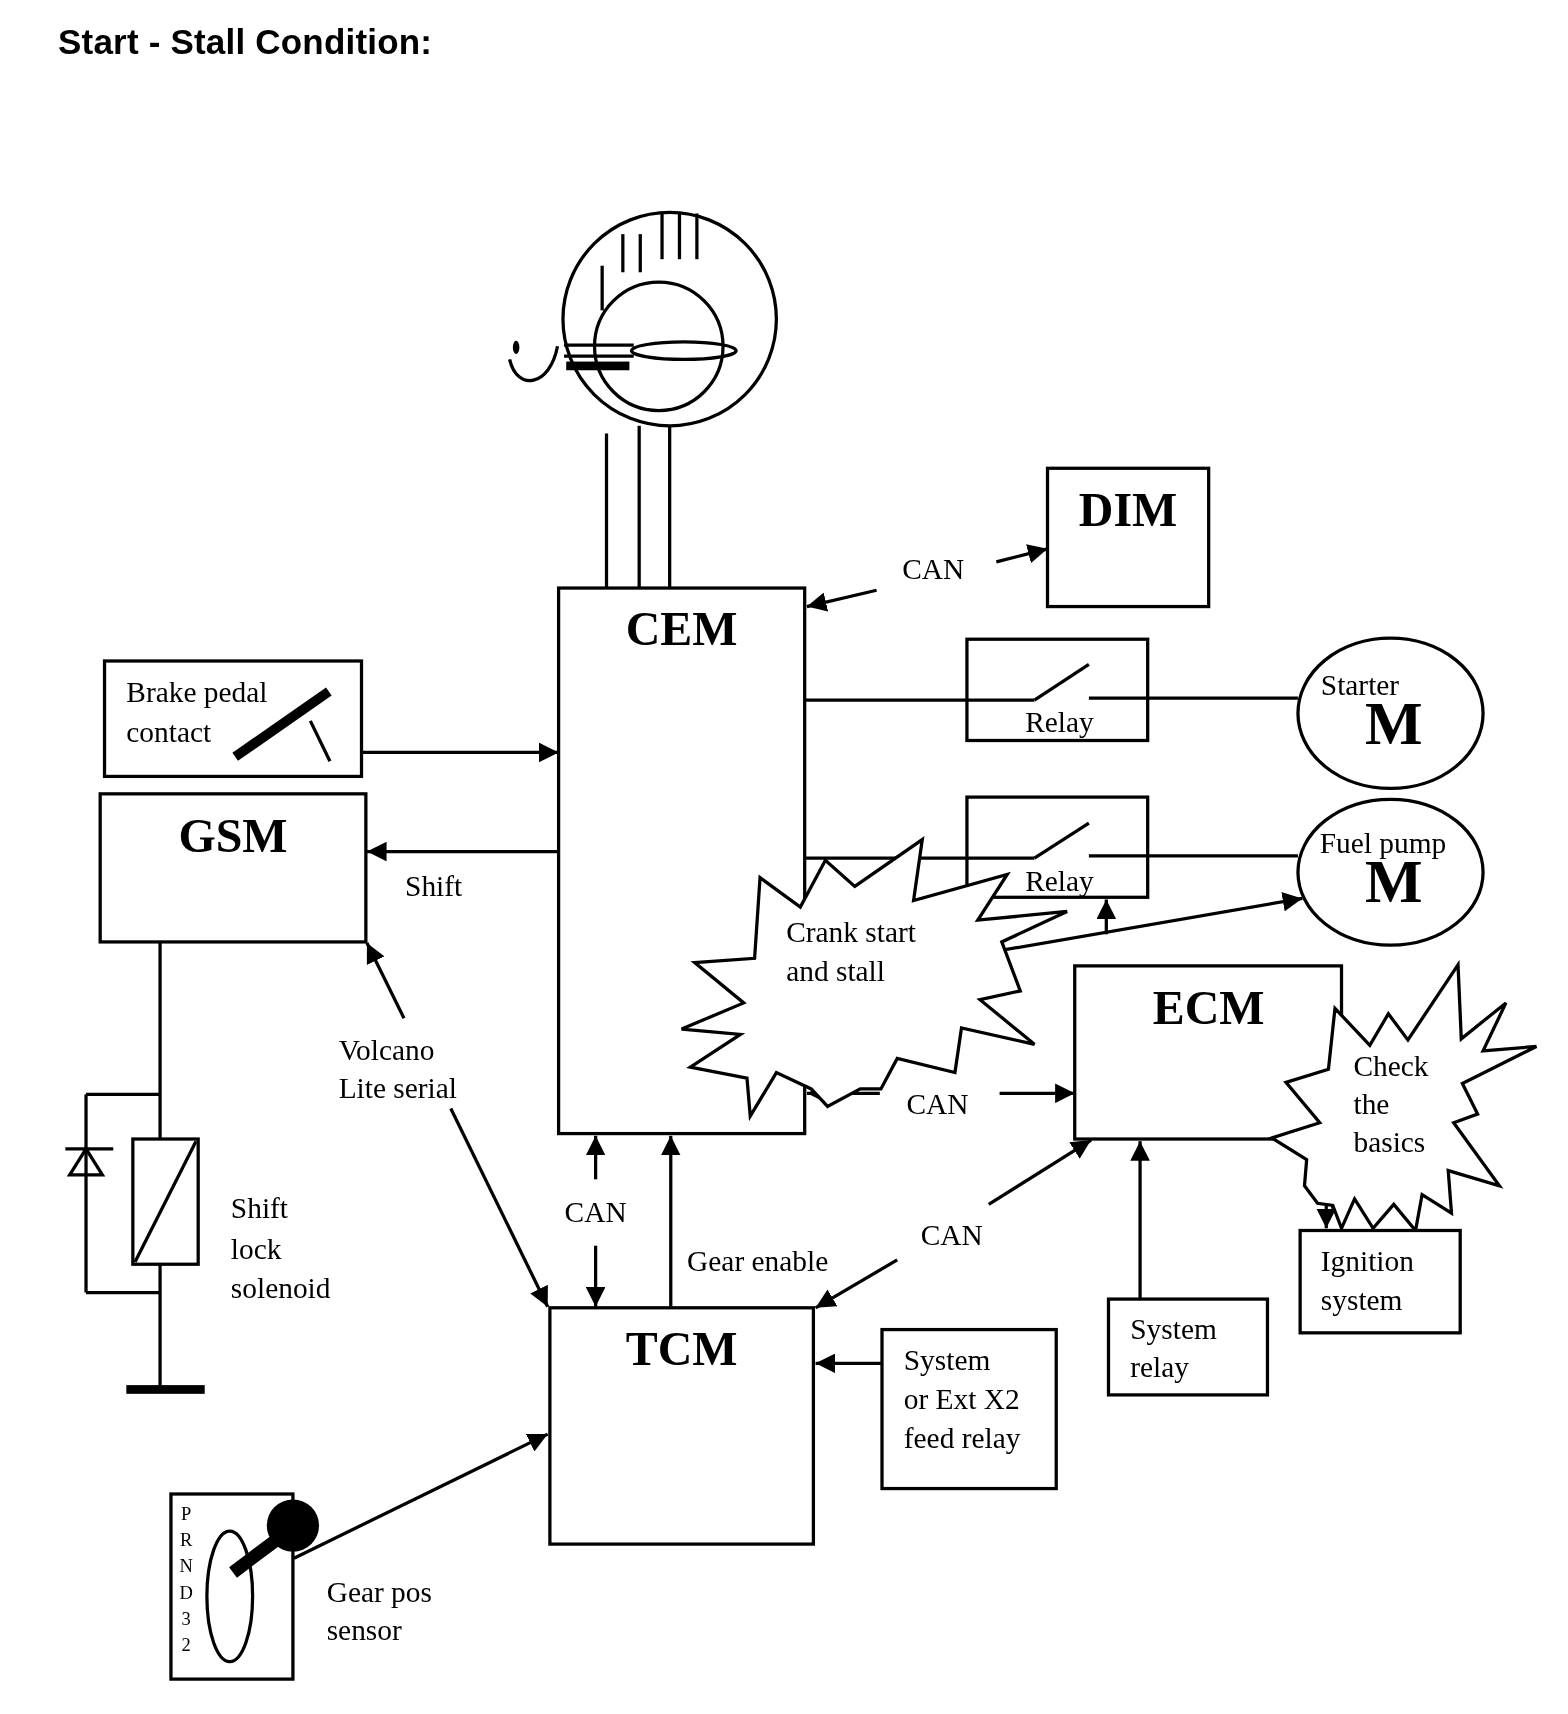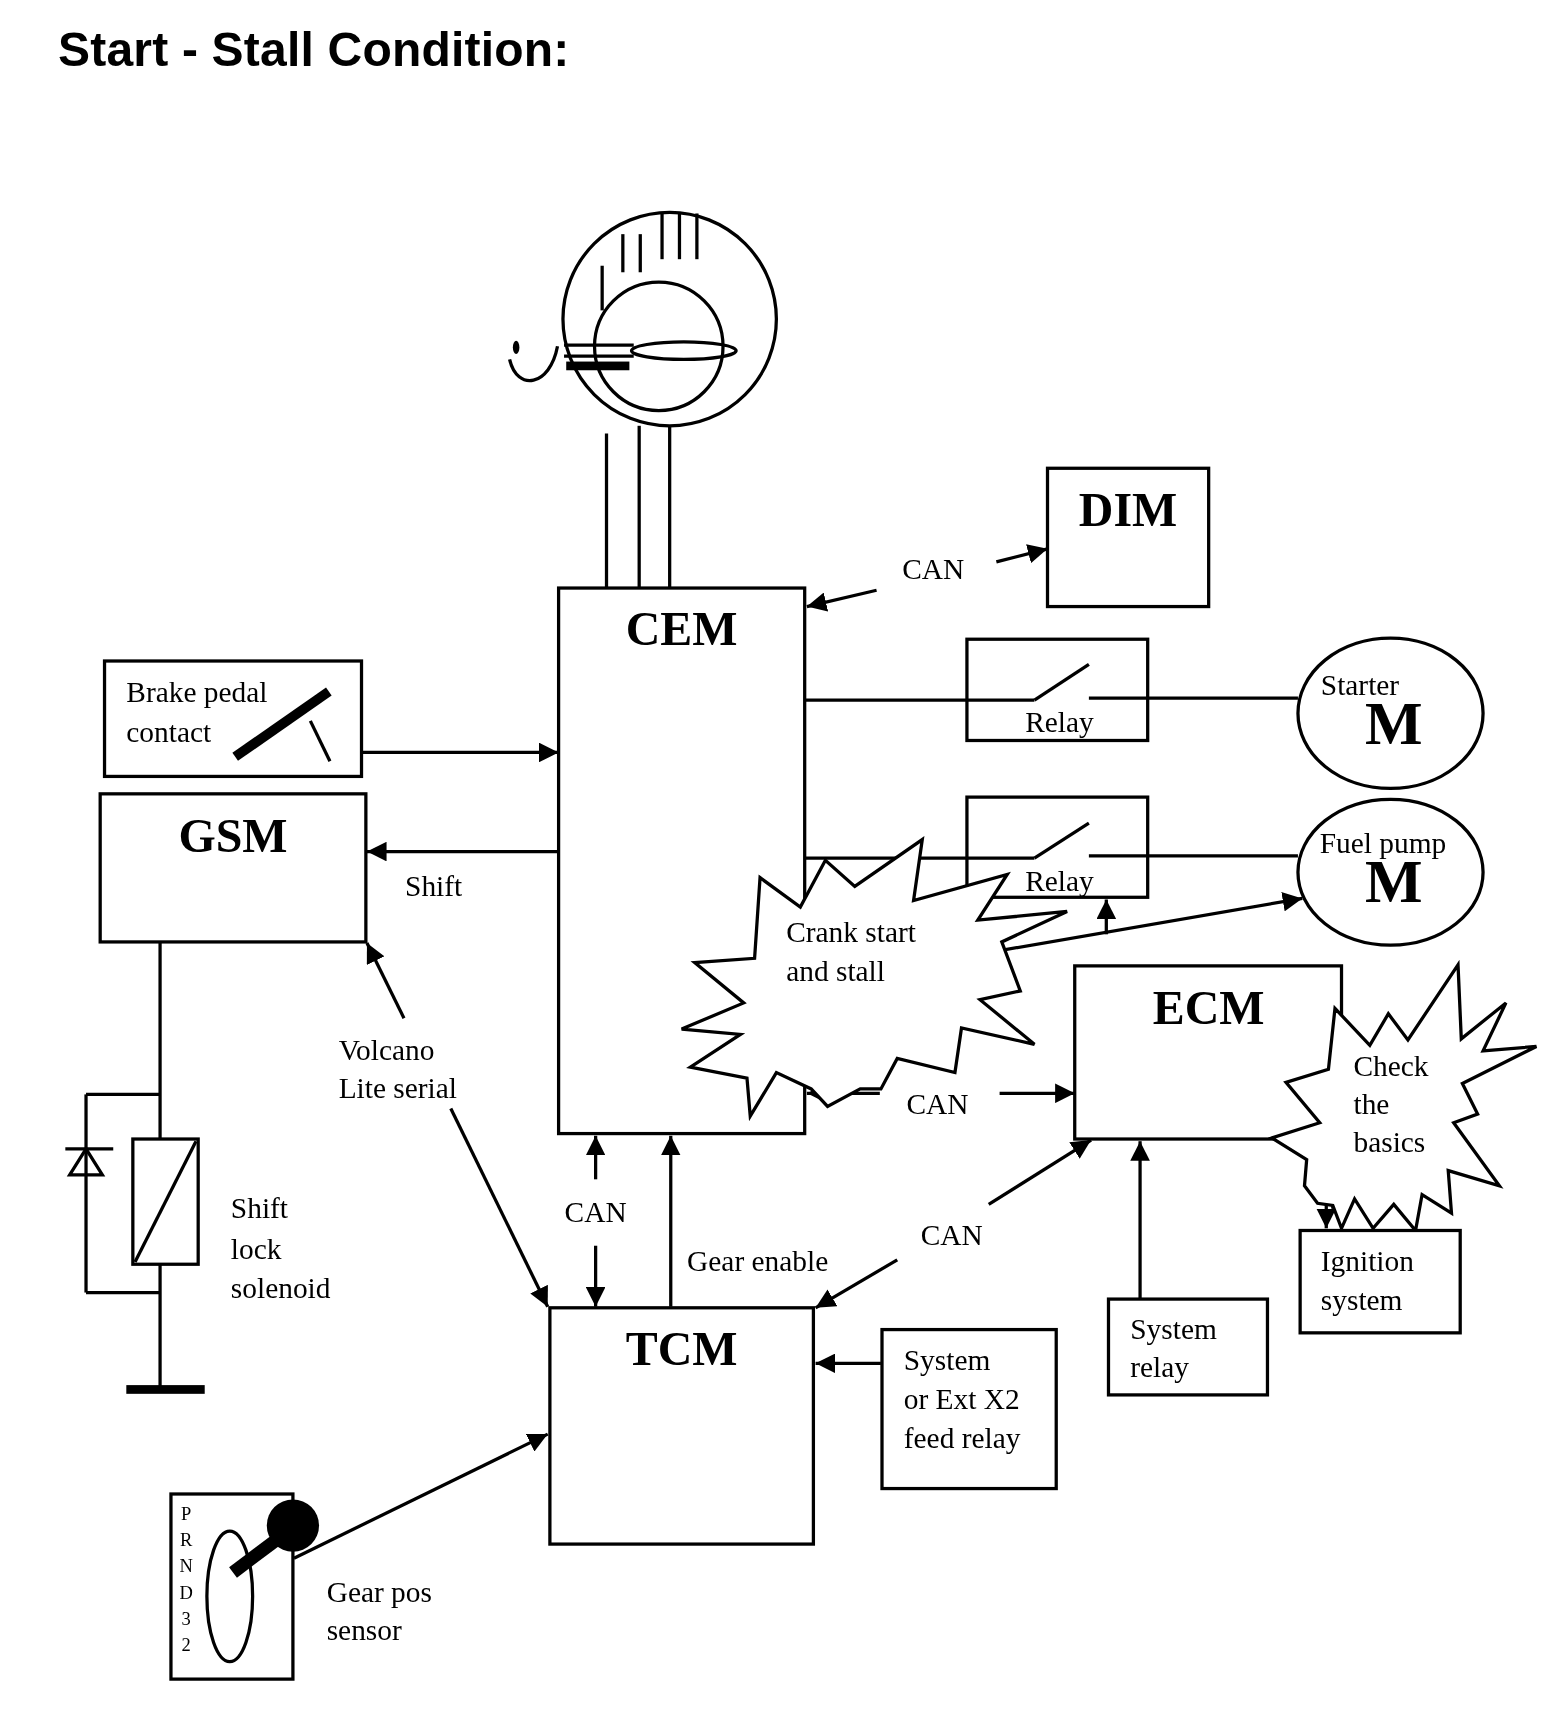--- a/index.html
+++ b/index.html
@@ -1,20 +1,20 @@
 <!DOCTYPE html>
 <html><head>
 <meta charset="utf-8">
 <style>
   html, body { margin: 0; padding: 0; background: #ffffff; }
   body { width: 1568px; height: 1714px; overflow: hidden; position: relative; }
   .title {
     position: absolute; left: 58px; top: 22px;
     font-family: "Liberation Sans", sans-serif; font-weight: bold;
-    font-size: 48px; color: #000; letter-spacing: 0.2px;
+    font-size: 35px; color: #000; letter-spacing: 0.2px;
   }
   svg.diagram { position: absolute; left: 0; top: 0; }
   svg text { font-family: "Liberation Serif", serif; fill: #000; }
   .lbl { font-size: 27px; }
   .big { font-size: 44px; font-weight: bold; }
   .mbig { font-size: 56px; font-weight: bold; }
   .small { font-size: 17px; }
   .ln { stroke: #000; stroke-width: 3; fill: none; }
   .box { stroke: #000; stroke-width: 3; fill: #fff; }
   .burst { stroke: #000; stroke-width: 3; fill: #fff; stroke-linejoin: miter; }

